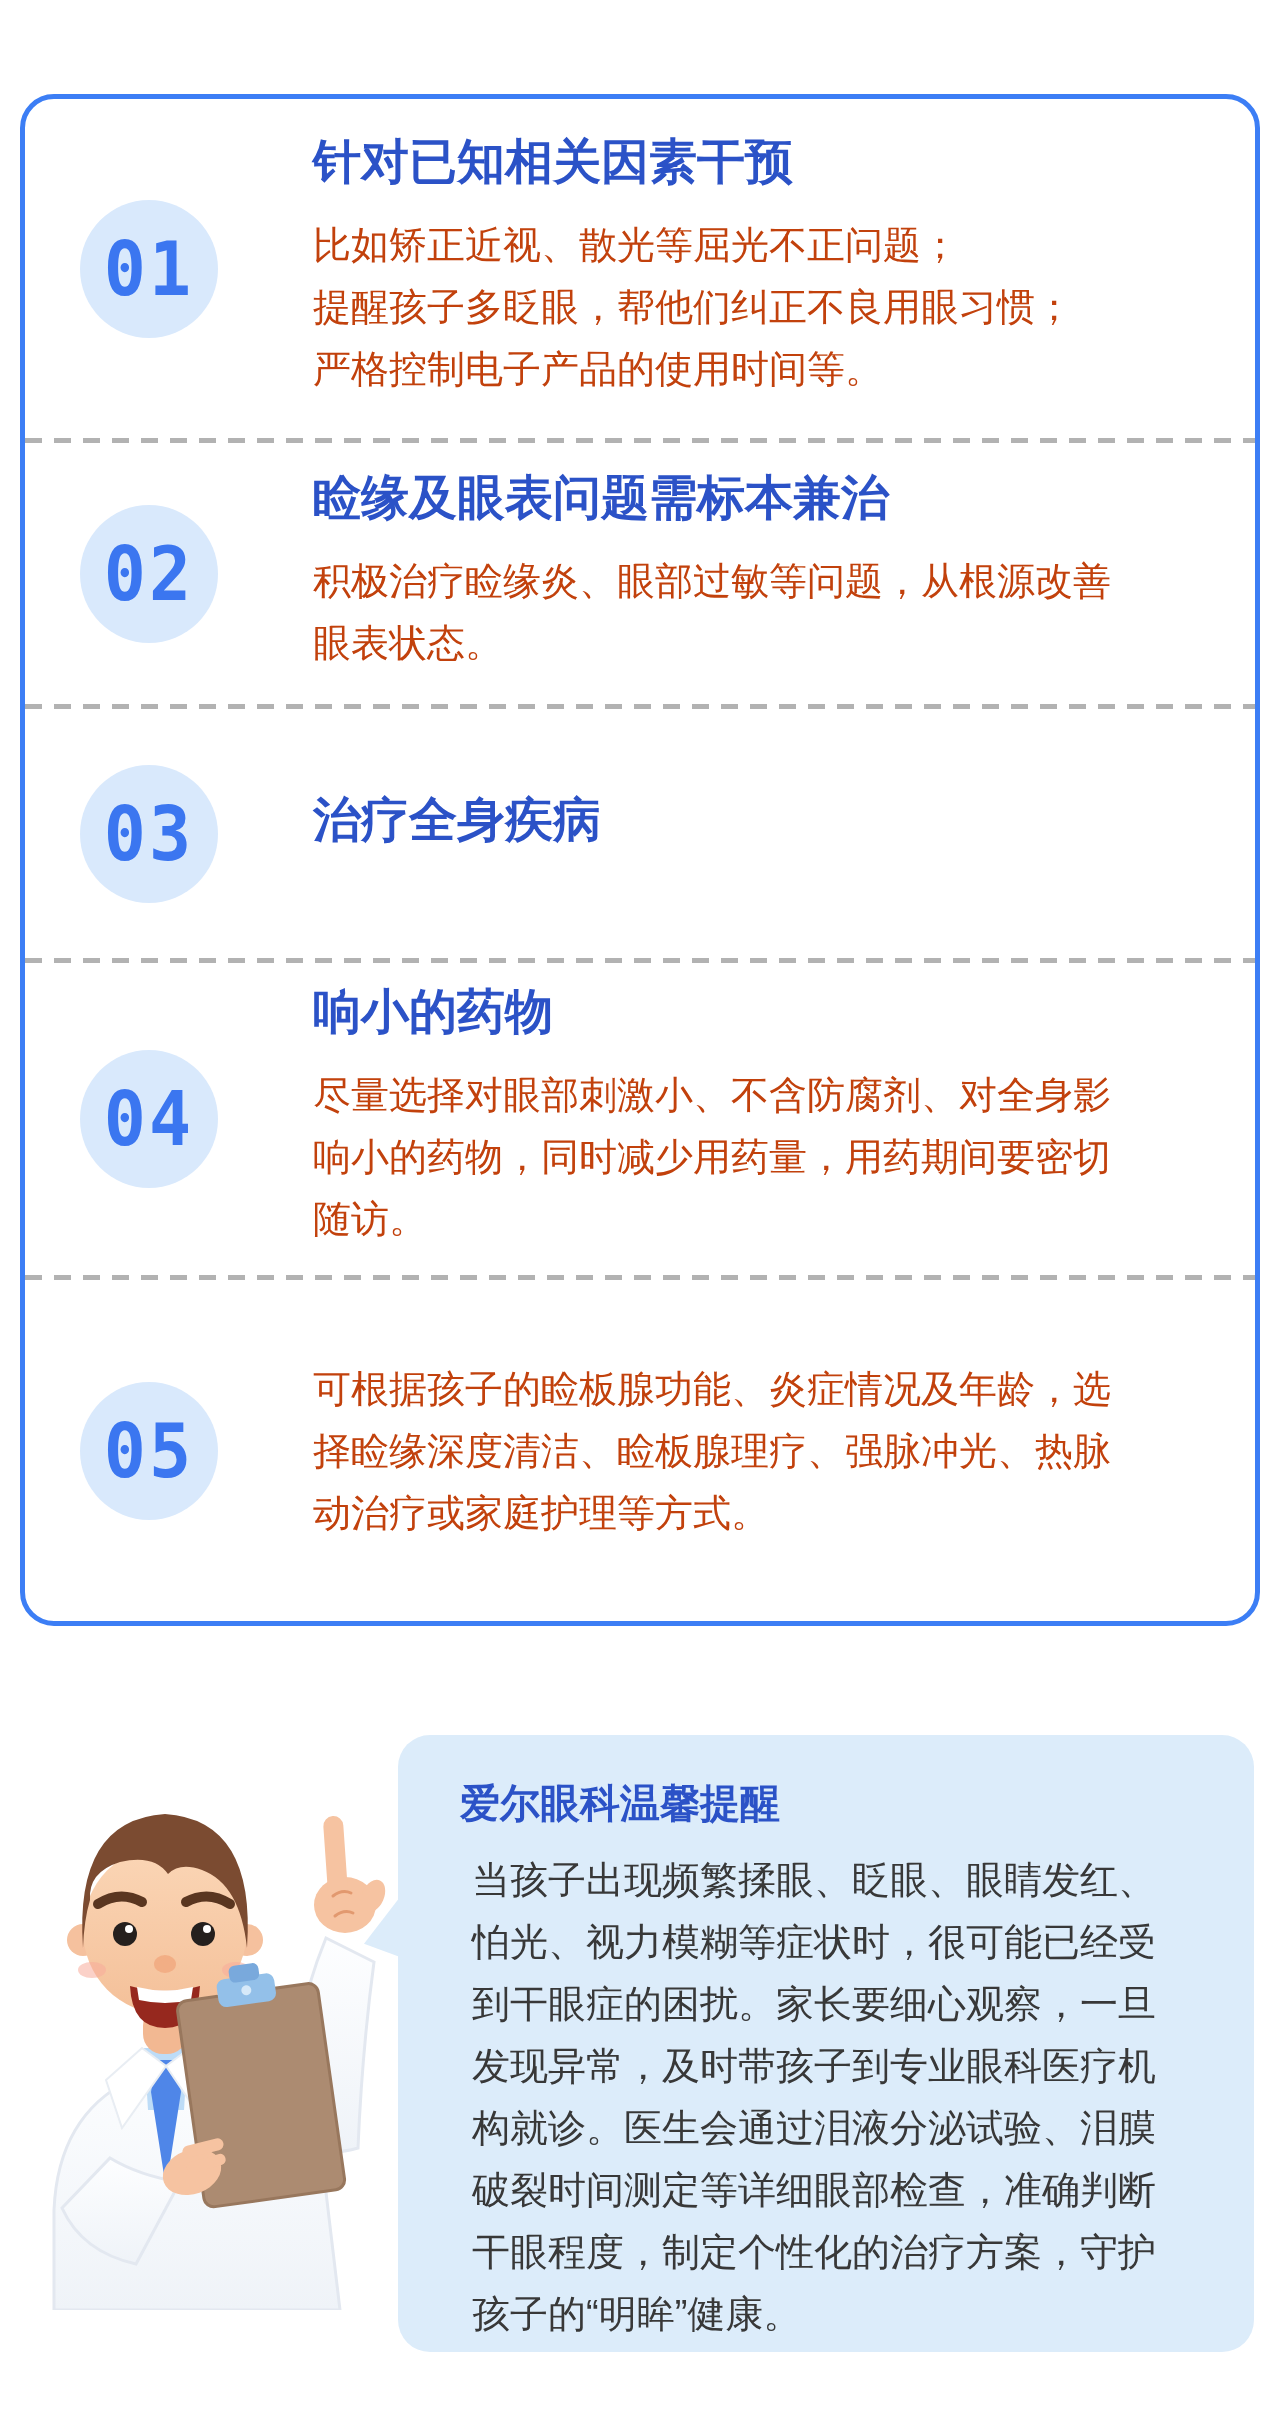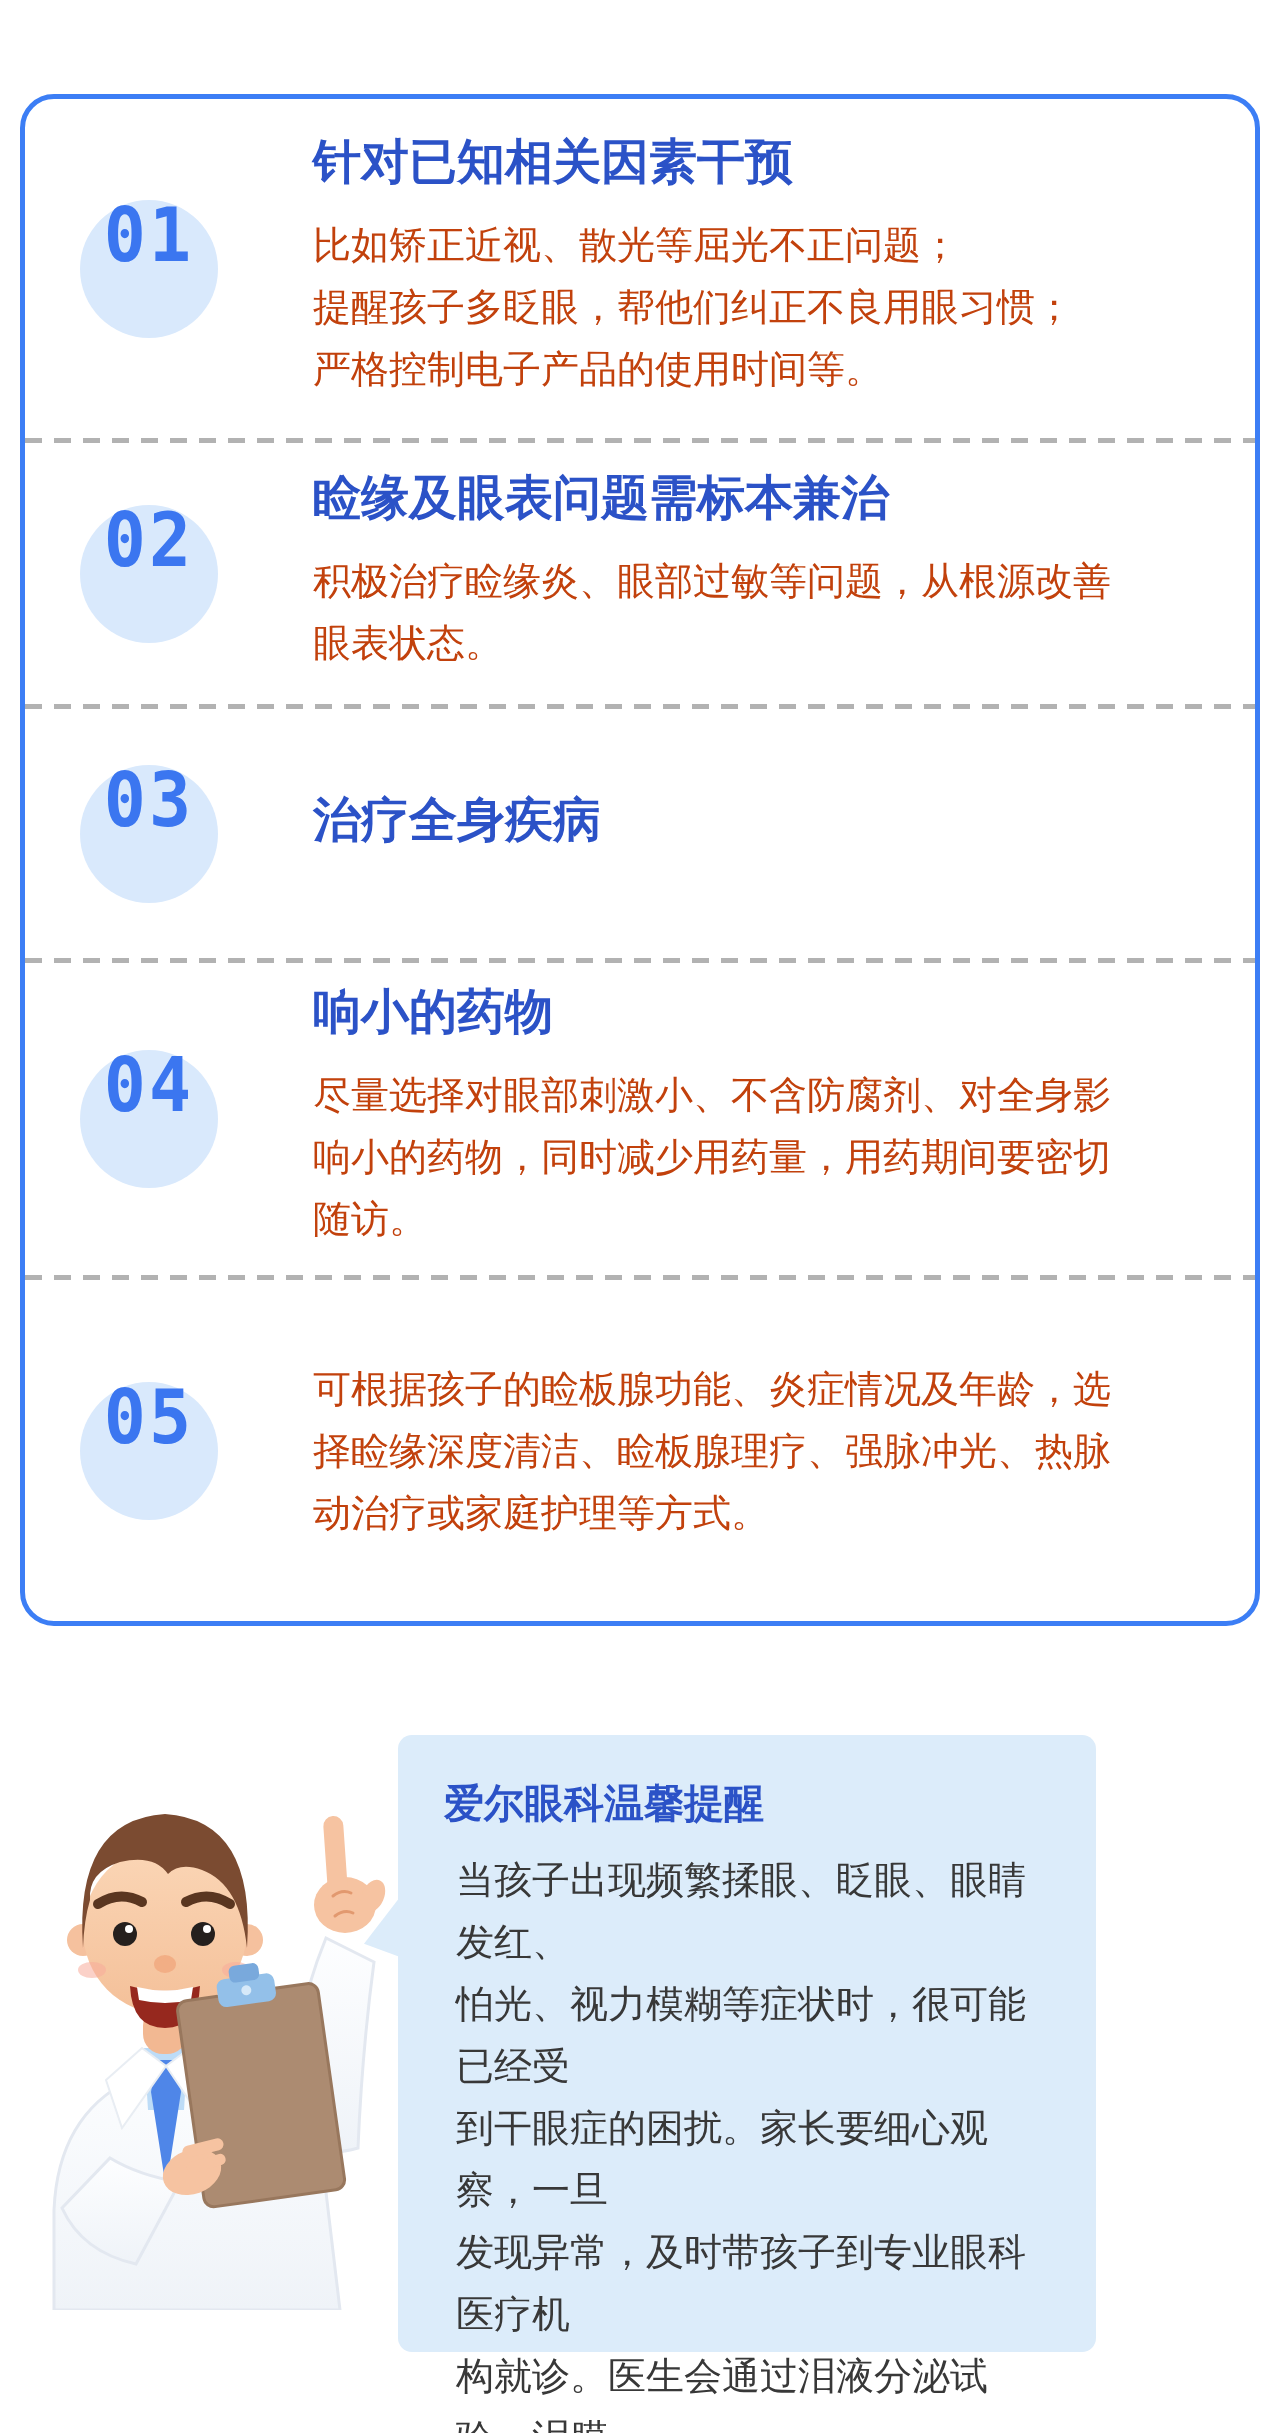--- a/index.html
+++ b/index.html
@@ -21,40 +21,40 @@
   .row-2{height:261px;}
   .row-3{height:249px;}
   .row-4{height:312px;}
   .row-5{flex:1;}
   .divider{
     height:5px;flex-shrink:0;
     background:repeating-linear-gradient(90deg,#B2B2B2 0 17px,transparent 17px 29px);
   }
   .badge{
     width:138px;height:138px;border-radius:50%;background:#D9E9FC;
-    display:flex;align-items:flex-start;justify-content:center;
+    display:flex;align-items:center;justify-content:center;
     margin-right:95px;flex-shrink:0;
   }
   .badge-num{
     font-family:"DejaVu Sans Mono","Liberation Mono",monospace;
     font-weight:bold;font-size:70px;color:#3B76F0;letter-spacing:3px;line-height:1;
     transform:scaleY(1.08);
   }
   .txt-col{flex:1;min-width:0;}
   .item-title{
     font-size:48px;font-weight:bold;color:#2B52C7;line-height:48px;margin:0 0 28px 0;
   }
   .item-body{
     font-size:38px;line-height:62px;color:#c2410c;margin:0;white-space:pre-line;
   }
   
   .bubble{
-    position:absolute;left:398px;top:1735px;width:698px;height:617px;
-    background:#DCECFA;border-radius:14px;box-sizing:border-box;
-    padding:44px 50px 40px 46px;
+    position:absolute;left:398px;top:1735px;width:856px;height:617px;
+    background:#DCECFA;border-radius:32px;box-sizing:border-box;
+    padding:44px 50px 40px 62px;
   }
   .bubble-tail{
     position:absolute;left:-34px;top:162px;width:36px;height:60px;
     background:#DCECFA;clip-path:polygon(100% 0,0 78%,100% 100%);
   }
   .bubble-title{
     font-size:40px;font-weight:bold;color:#2B52C7;line-height:48px;margin:0 0 22px 0;
   }
   .bubble-body{
     font-size:38px;line-height:62px;color:#383838;margin:12px;white-space:pre-line;

